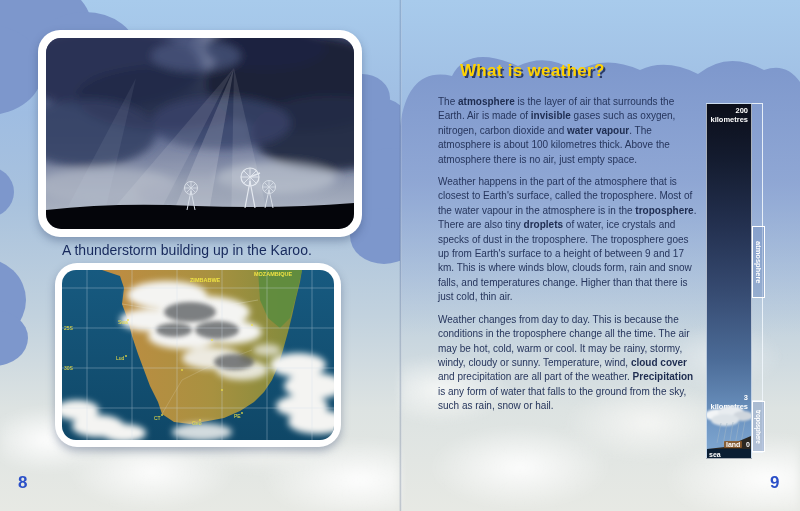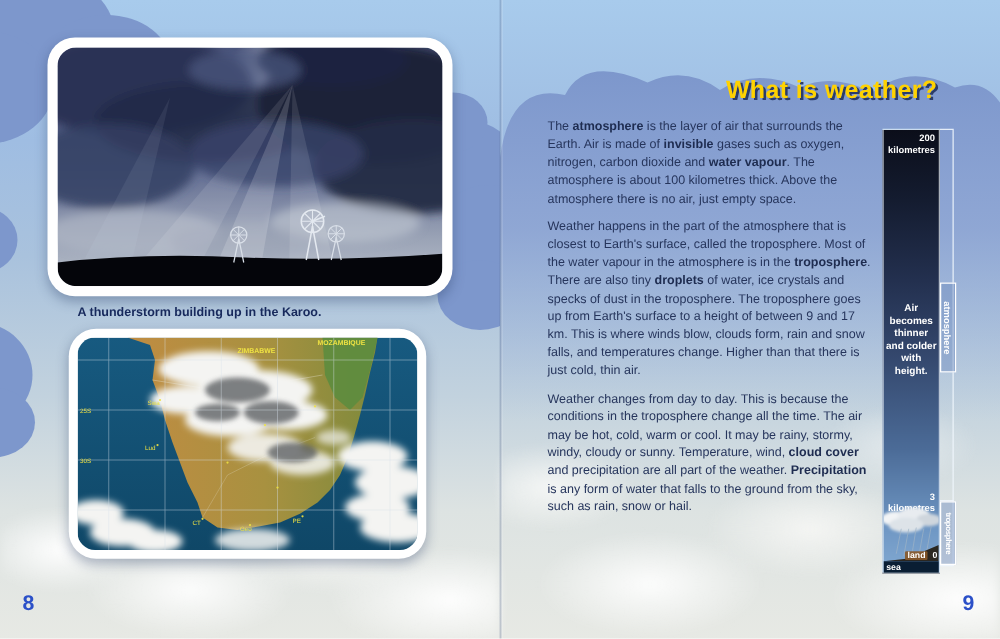--- a/index.html
+++ b/index.html
@@ -25,24 +25,24 @@
       radial-gradient(120px 55px at 62% 60%, rgba(248,248,246,.85), rgba(255,255,255,0) 70%),
       radial-gradient(150px 65px at 92% 85%, rgba(255,255,255,.95), rgba(255,255,255,0) 70%),
       radial-gradient(90px 45px at 80% 30%, rgba(244,246,246,.55), rgba(255,255,255,0) 70%);}
   .spine{left:399px;top:0;width:3px;height:511px;
     background:linear-gradient(90deg, rgba(70,90,130,0) 0%, rgba(70,90,130,.28) 45%, rgba(255,255,255,.25) 100%);}
   
   .frame{position:absolute;background:#fff;border-radius:22px;
     box-shadow:0 4px 9px rgba(40,60,100,.35);}
   .frame .inner{position:absolute;inset:8px;border-radius:15px;overflow:hidden;}
   
-  .caption{position:absolute;color:#17295c;font-weight:bold;font-size:10px;line-height:13px;}
-  
-  .title{position:absolute;left:460px;top:61px;width:290px;text-align:right;
-    color:#ffd200;font-size:20px;font-weight:bold;letter-spacing:.3px;
+  .caption{position:absolute;color:#17295c;font-weight:normal;font-size:14px;line-height:13px;}
+  
+  .title{position:absolute;left:460px;top:61px;width:290px;text-align:left;
+    color:#ffd200;font-size:17px;font-weight:bold;letter-spacing:.3px;
     text-shadow:2px 2px 0 #2b3c69;}
   
   .article{position:absolute;left:438px;top:95px;width:263px;color:#26355c;
     font-size:10px;line-height:14.4px;}
   .article p{margin:0 0 8px 0;}
   .article b{color:#1e2c50;}
   
   .pagenum{position:absolute;font-size:17px;font-weight:bold;color:#2b50c8;}
   
   .bar{position:absolute;left:706px;top:103px;width:46px;height:356px;
@@ -276,21 +276,20 @@
       <p><span>The </span><b>atmosphere</b><span> is the layer of air that surrounds the Earth.  Air is made of </span><b>invisible</b><span> gases such as oxygen, nitrogen, carbon dioxide and </span><b>water vapour</b><span>.  The atmosphere is about 100 kilometres thick.  Above the atmosphere there is no air, just empty space.</span></p>
       <p><span>Weather happens in the part of the atmosphere that is closest to Earth's surface, called the troposphere.  Most of the water vapour in the atmosphere is in the </span><b>troposphere</b><span>.  There are also tiny </span><b>droplets</b><span> of water, ice crystals and specks of dust in the troposphere.  The troposphere goes up from Earth's surface to a height of between 9 and 17 km.  This is where winds blow, clouds form, rain and snow falls, and temperatures change.  Higher than that there is just cold, thin air.</span></p>
       <p><span>Weather changes from day to day.  This is because the conditions in the troposphere change all the time.  The air may be hot, cold, warm or cool.  It may be rainy, stormy, windy, cloudy or sunny.  Temperature, wind, </span><b>cloud cover</b><span> and precipitation are all part of the weather.  </span><b>Precipitation</b><span> is any form of water that falls to the ground from the sky, such as rain, snow or hail.</span></p>
     </div>
 
   <div class="bar">
     <div class="t-right" style="top:3px;">
       <span>200</span><br>
       <span>kilometres</span>
     </div>
-    <div class="airnote">Air becomes thinner and colder with height.</div>
     <div class="t-right" style="top:290px;">
       <span>3</span><br>
       <span>kilometres</span>
     </div>
     <svg style="position:absolute;left:0;bottom:9px;" width="44" height="46" viewBox="0 0 44 46">
       <defs>
           <filter id="cb">
             <feGaussianBlur stdDeviation="1.3"></feGaussianBlur>
           </filter>
         </defs>

